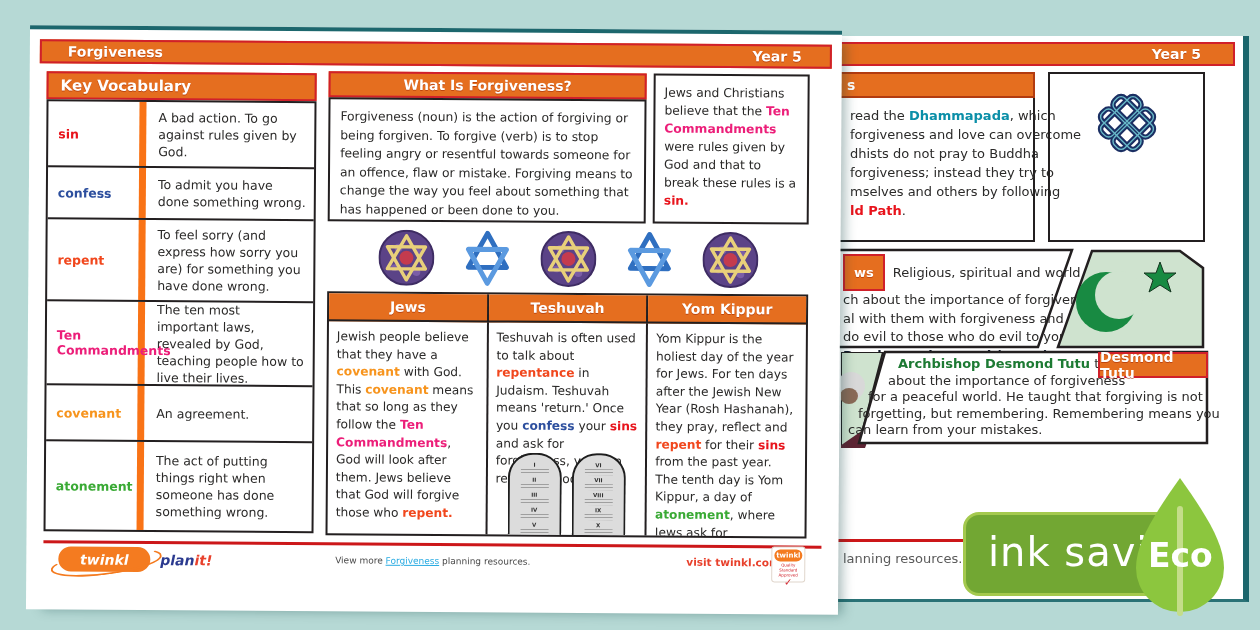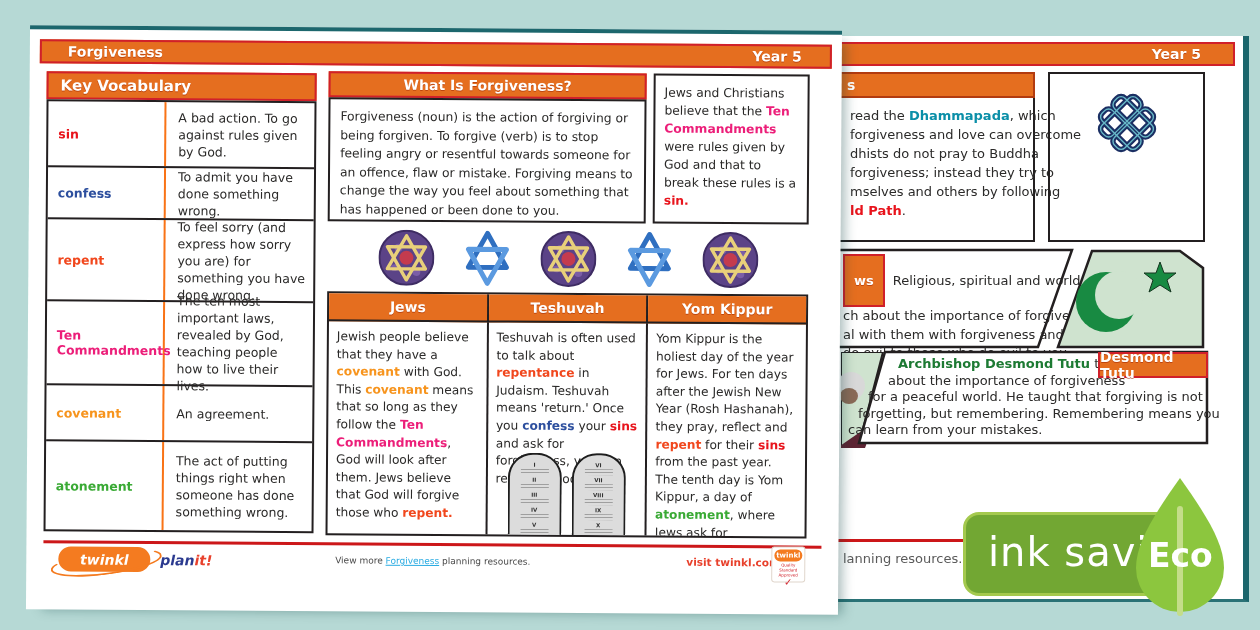--- a/index.html
+++ b/index.html
@@ -30,21 +30,21 @@
     background:#e56e1f; border:2px solid #b23b10; color:#fff; font-weight:bold;
     font-size:14px; display:flex; align-items:center; padding-left:265px; }
   #bud-lines { position:absolute; left:268px; top:32px; font-size:13px; line-height:19px; white-space:nowrap; }
   #med-box { position:absolute; left:648px; top:36px; width:157px; height:170px;
     border:2px solid #231f20; padding:7px 9px 0; font-size:12px; line-height:16.5px; }
   #knot-wrap { display:flex; justify-content:center; margin-top:4px; }
 
   #islam-frame { position:absolute; left:260px; top:212px; width:420px; height:102px; }
   #islam-lines { position:absolute; left:443px; top:218px; font-size:13px; line-height:18.5px; white-space:nowrap; }
   .tag { display:inline-block; background:#e56e1f; border:2px solid #d0202a; color:#fff;
-    font-weight:bold; font-size:13px; padding:16px 9px; line-height:17px; margin-right:8px;
+    font-weight:bold; font-size:13px; padding:8px 9px; line-height:17px; margin-right:8px;
     text-shadow:0 1px 0 rgba(150,30,0,.5); }
   #crescent-panel { position:absolute; left:640px; top:212px; }
 
   #tutu-portrait { position:absolute; left:441px; top:316px; }
   #tutu-frame { position:absolute; left:445px; top:314px; }
   #tutu-lines { position:absolute; left:445px; top:320px; font-size:13px; line-height:16.5px; white-space:nowrap; }
   #tutu-lines div:nth-child(1){margin-left:53px;}
   #tutu-lines div:nth-child(2){margin-left:43px;}
   #tutu-lines div:nth-child(3){margin-left:23px;}
   #tutu-lines div:nth-child(4){margin-left:13px;}
@@ -62,21 +62,21 @@
     transform: rotate(.4deg);
   }
   #fp-bar { position:absolute; left:10px; top:10px; width:792px; height:24px;
     font-size:14px; justify-content:space-between; padding:0 28px 0 26px; }
 
   #vocab { position:absolute; left:17px; top:42px; width:270px; }
   #vocab-title { height:28px; font-size:15px; padding-left:12px; }
   #vocab-table { border:2px solid #231f20; border-top-width:2px; background:#fff; }
   .vrow { display:flex; border-top:2px solid #231f20; }
   .vrow:first-child { border-top:none; }
-  .vterm { width:118px; border-right:2px solid #f97316; display:flex; align-items:center;
+  .vterm { width:98px; border-right:7px solid #f97316; display:flex; align-items:center;
     padding:4px 4px 4px 10px; font-size:12.5px; font-weight:bold; }
   .vdef { flex:1; display:flex; align-items:center; padding:6px 8px 6px 12px;
     font-size:12.5px; line-height:17px; }
   .vrow:nth-child(1){height:64px;} .vrow:nth-child(2){height:52px;}
   .vrow:nth-child(3){height:82px;} .vrow:nth-child(4){height:84px;}
   .vrow:nth-child(5){height:56px;} .vrow:nth-child(6){height:90px;}
 
   #whatis { position:absolute; left:299px; top:40px; width:318px; }
   #whatis-title { height:26px; font-size:14px; justify-content:center; }
   #whatis-body { border:2px solid #231f20; height:124px; padding:8px 10px;

